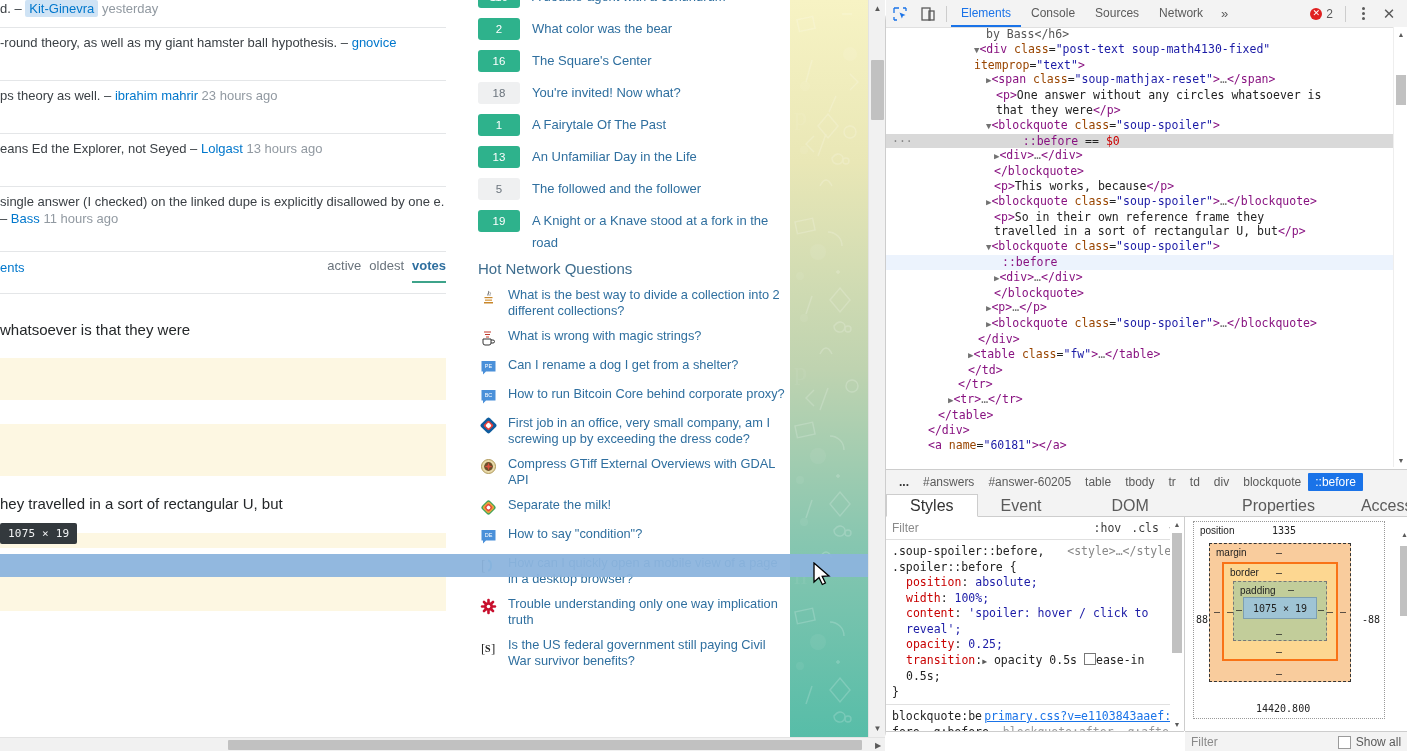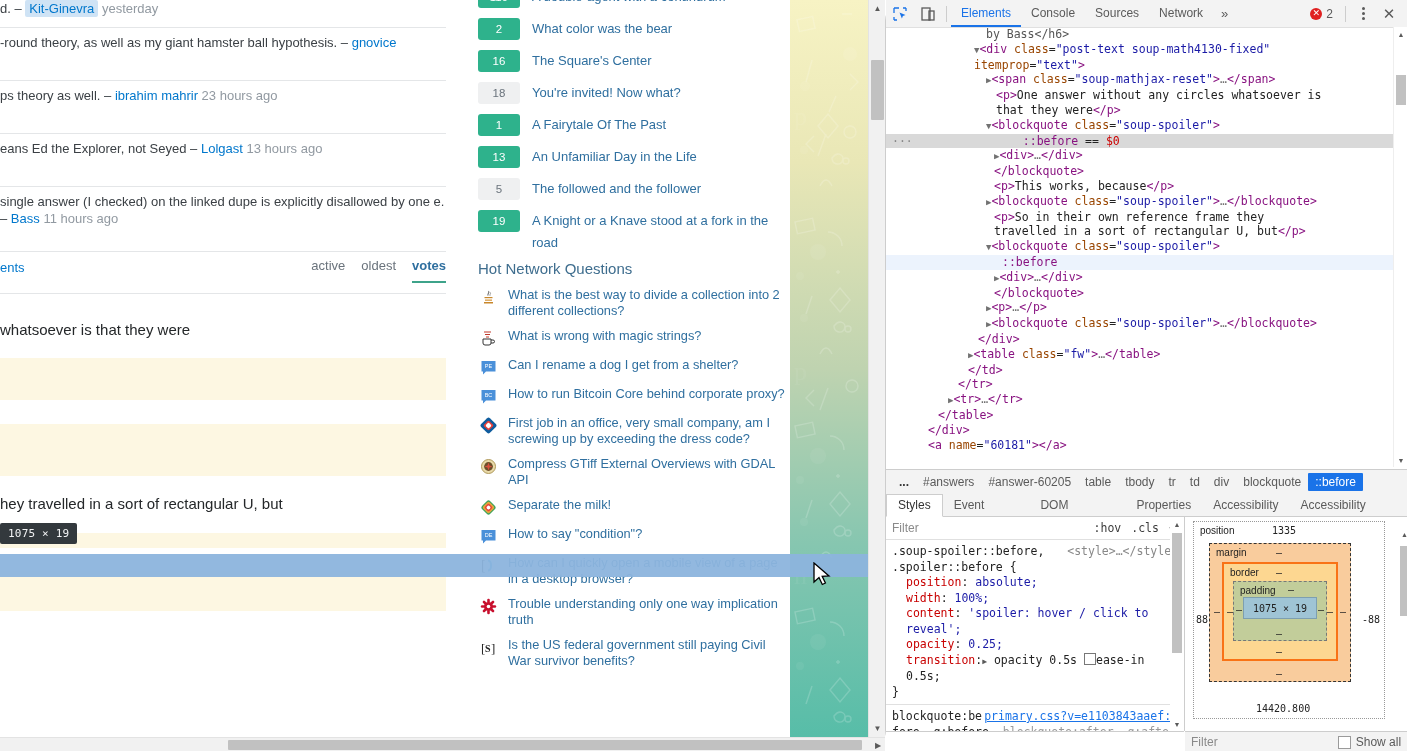--- a/index.html
+++ b/index.html
@@ -19,21 +19,21 @@
   
   .comments{position:absolute;left:0;top:0;width:446px;}
   .crow{border-bottom:1px solid #e4e6e8;padding:6px 0 6px 0;font-size:13px;line-height:17px;color:#3b4045;}
   .crow:first-child{border-top:none;}
   .cuser{color:#0077cc;}
   .cuser.hl{background:#cfe3f5;padding:1px 4px;border-radius:2px;color:#0077cc;}
   .ctime{color:#9199a1;}
   .cmore{color:#0077cc;padding:8px 0 0 0;border:none;}
 
   .tabsrow{position:absolute;left:0;top:258px;width:446px;height:36px;}
-  .tabsrow .tabs{position:absolute;right:0;top:0;display:flex;gap:16px;font-size:13px;}
+  .tabsrow .tabs{position:absolute;right:0;top:0;display:flex;gap:8px;font-size:13px;}
   .tabsrow .tab{color:#6a737c;padding-bottom:8px;}
   .tabsrow .tab.active{color:#2f6f9f;font-weight:bold;border-bottom:2px solid #3ea38a;}
   .hr-under{position:absolute;left:0;top:293px;width:446px;height:1px;background:#e4e6e8;}
 
   
   .answer{position:absolute;left:0;top:320px;width:446px;}
   .ptext{font-size:15px;line-height:20px;color:#242729;padding:0 0 6px 0;}
   .spoiler{background:#fdf7e2;height:42px;}
   .gap{height:24px;}
   .gap2{height:12px;}
@@ -111,21 +111,21 @@
   
   .crumb{position:absolute;left:0;top:469px;width:522px;height:24px;background:#f3f3f3;
          border-top:1px solid #cdcdcd;border-bottom:1px solid #cdcdcd;display:flex;align-items:center;padding-left:6px;gap:0;}
   .crumb span{padding:0 7px;height:18px;line-height:18px;color:#5a5a5a;font-size:12px;}
   .crumb span.dots{font-weight:bold;color:#333;}
   .crumb span.active{background:#1a73e8;color:#fff;border-radius:1px;}
 
   
   .stabs{position:absolute;left:0;top:494px;width:522px;height:22px;background:#f3f3f3;
          border-bottom:1px solid #cdcdcd;display:flex;align-items:flex-end;}
-  .stab{padding:0 11px;height:21px;line-height:21px;font-size:12px;color:#5a5a5a;}
+  .stab{padding:0 23px;height:21px;line-height:21px;font-size:16px;color:#5a5a5a;}
   .stab.active{background:#fff;color:#333;border:1px solid #cdcdcd;border-bottom:1px solid #fff;margin-bottom:-1px;}
 
   
   .spane{position:absolute;left:0;top:517px;width:298px;height:214px;border-right:1px solid #cdcdcd;overflow:hidden;background:#fff;}
   .filterbar{height:22px;border-bottom:1px solid #e0e0e0;display:flex;align-items:center;
              padding:0 6px;font-size:12px;color:#5a5a5a;}
   .filterbar .ph{color:#8a8a8a;}
   .filterbar .r{margin-left:auto;display:flex;align-items:center;gap:10px;font-family:"DejaVu Sans Mono",monospace;font-size:11.5px;color:#3b3b3b;}
   .plus{font-size:15px;color:#5a5a5a;}
   .rule{font-family:"DejaVu Sans Mono", monospace;font-size:11.5px;line-height:15.5px;padding:4px 6px;color:#222;}

